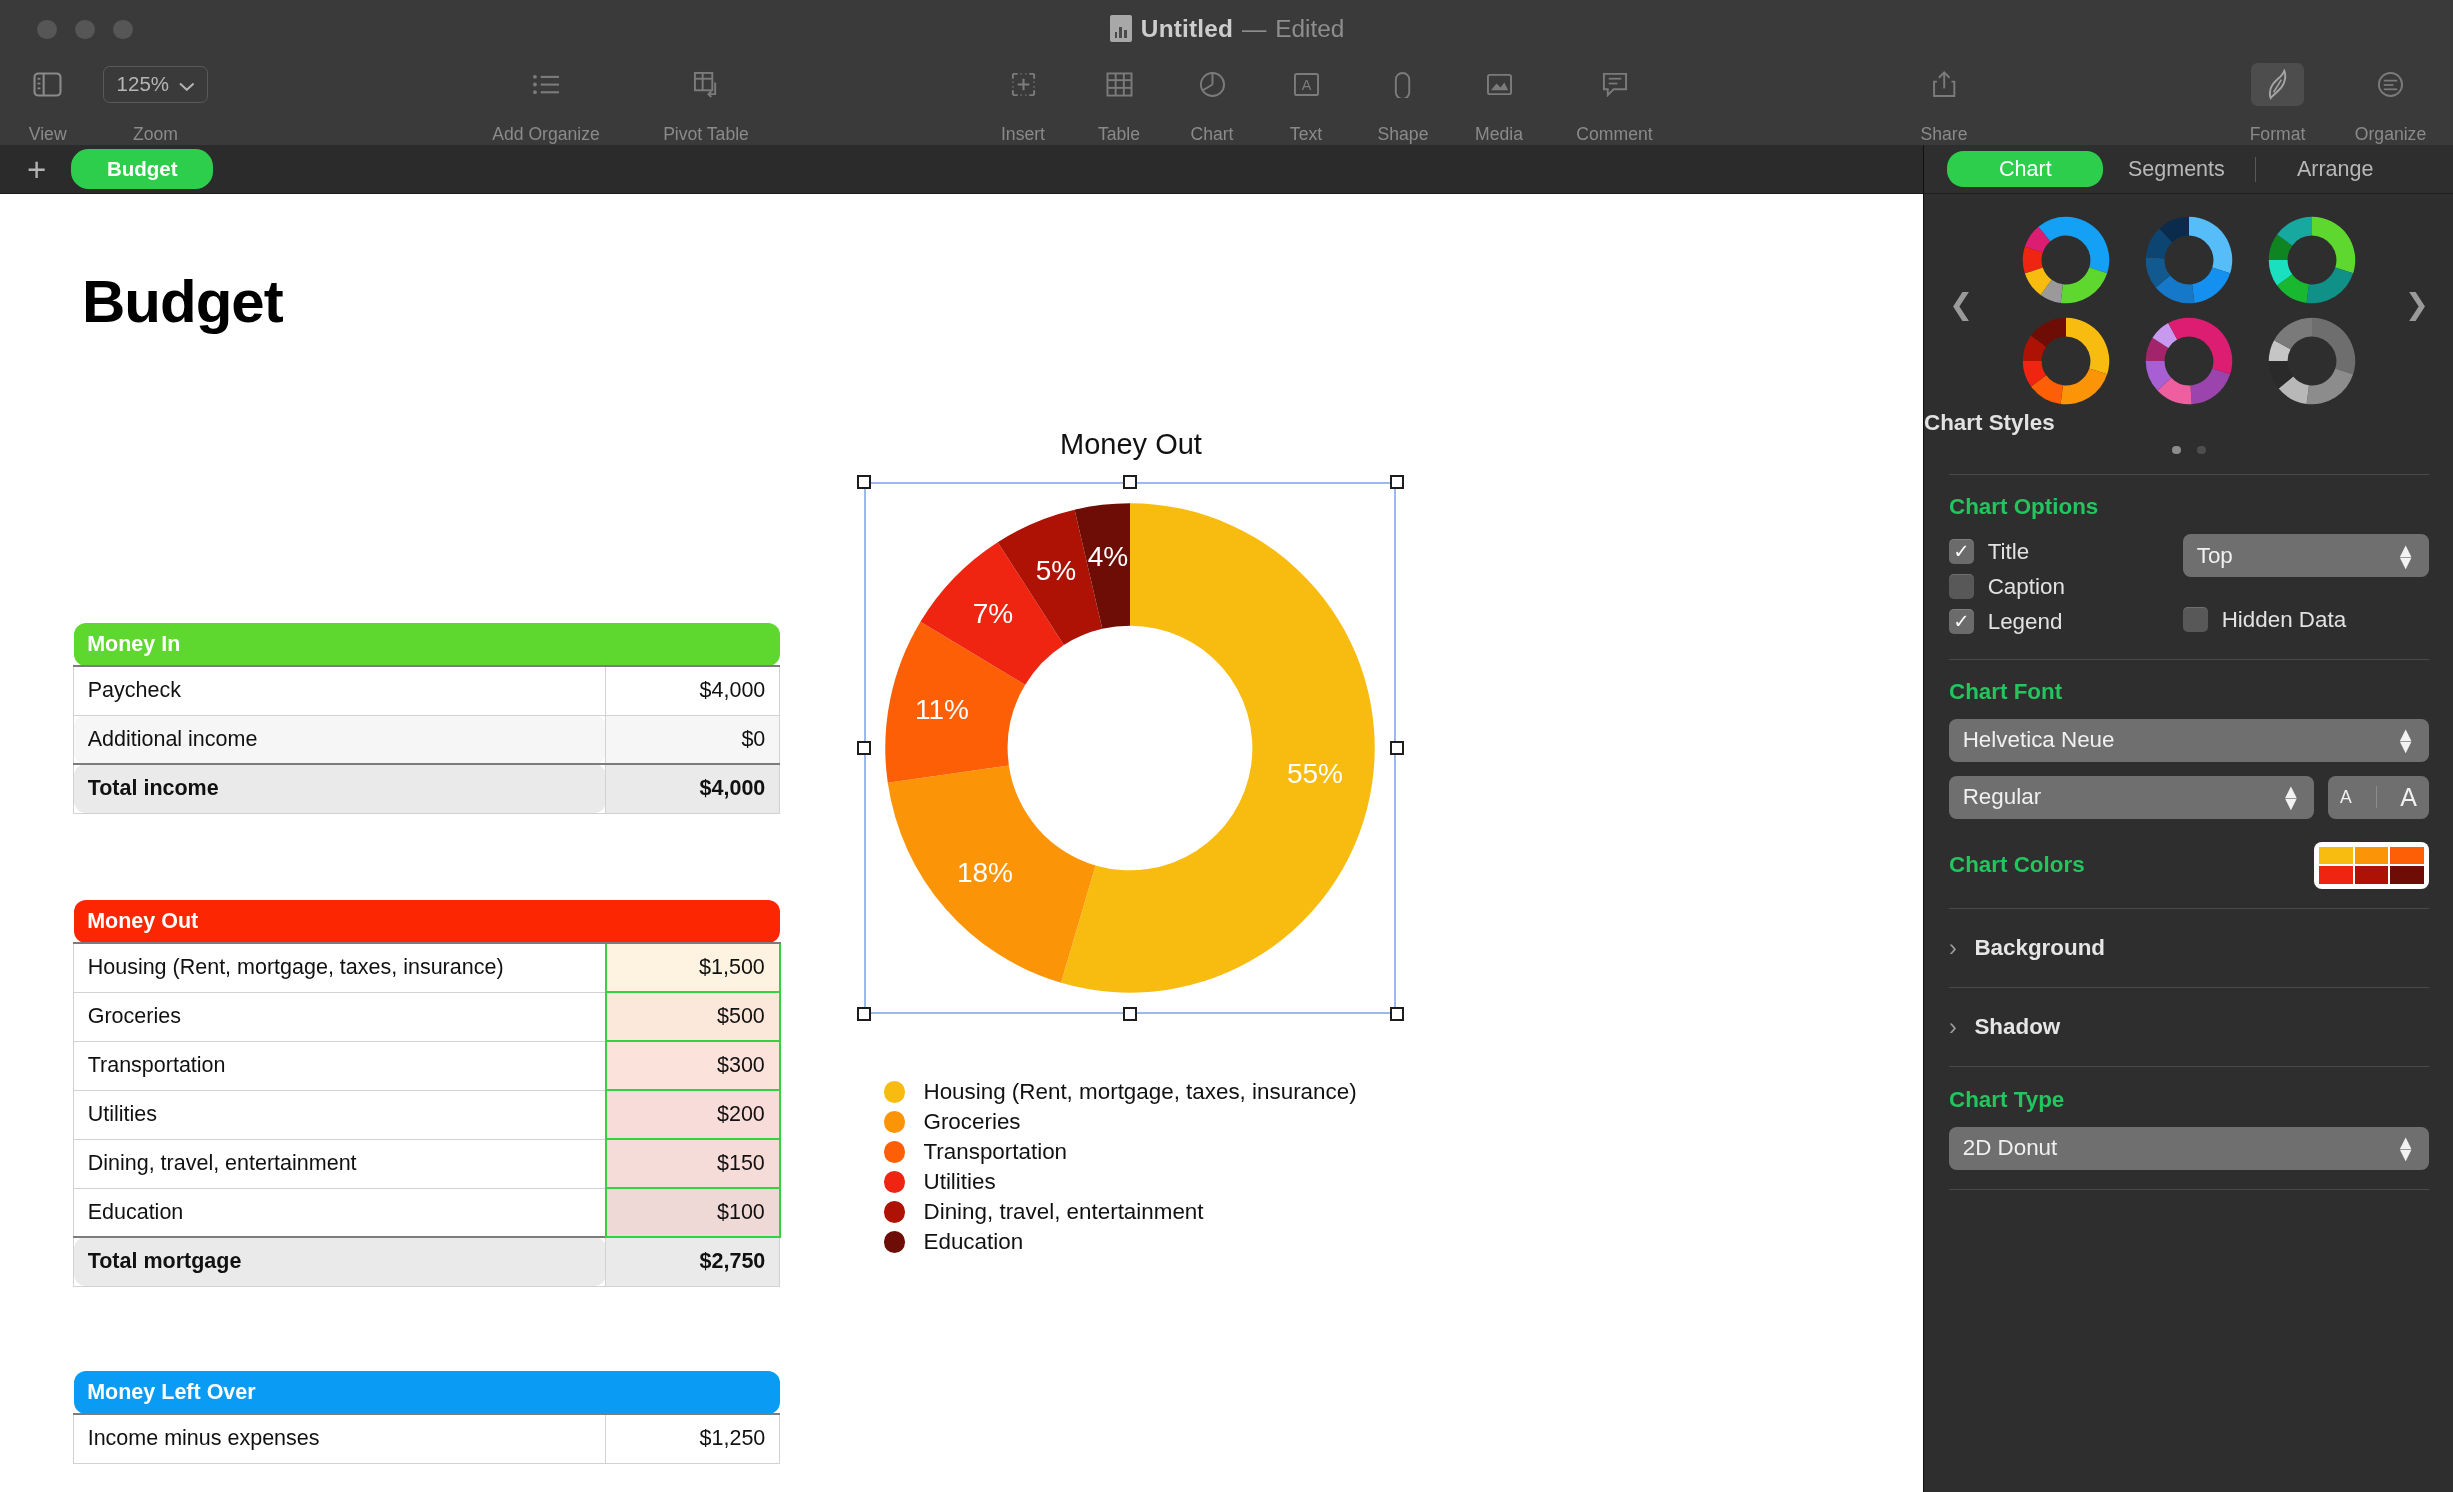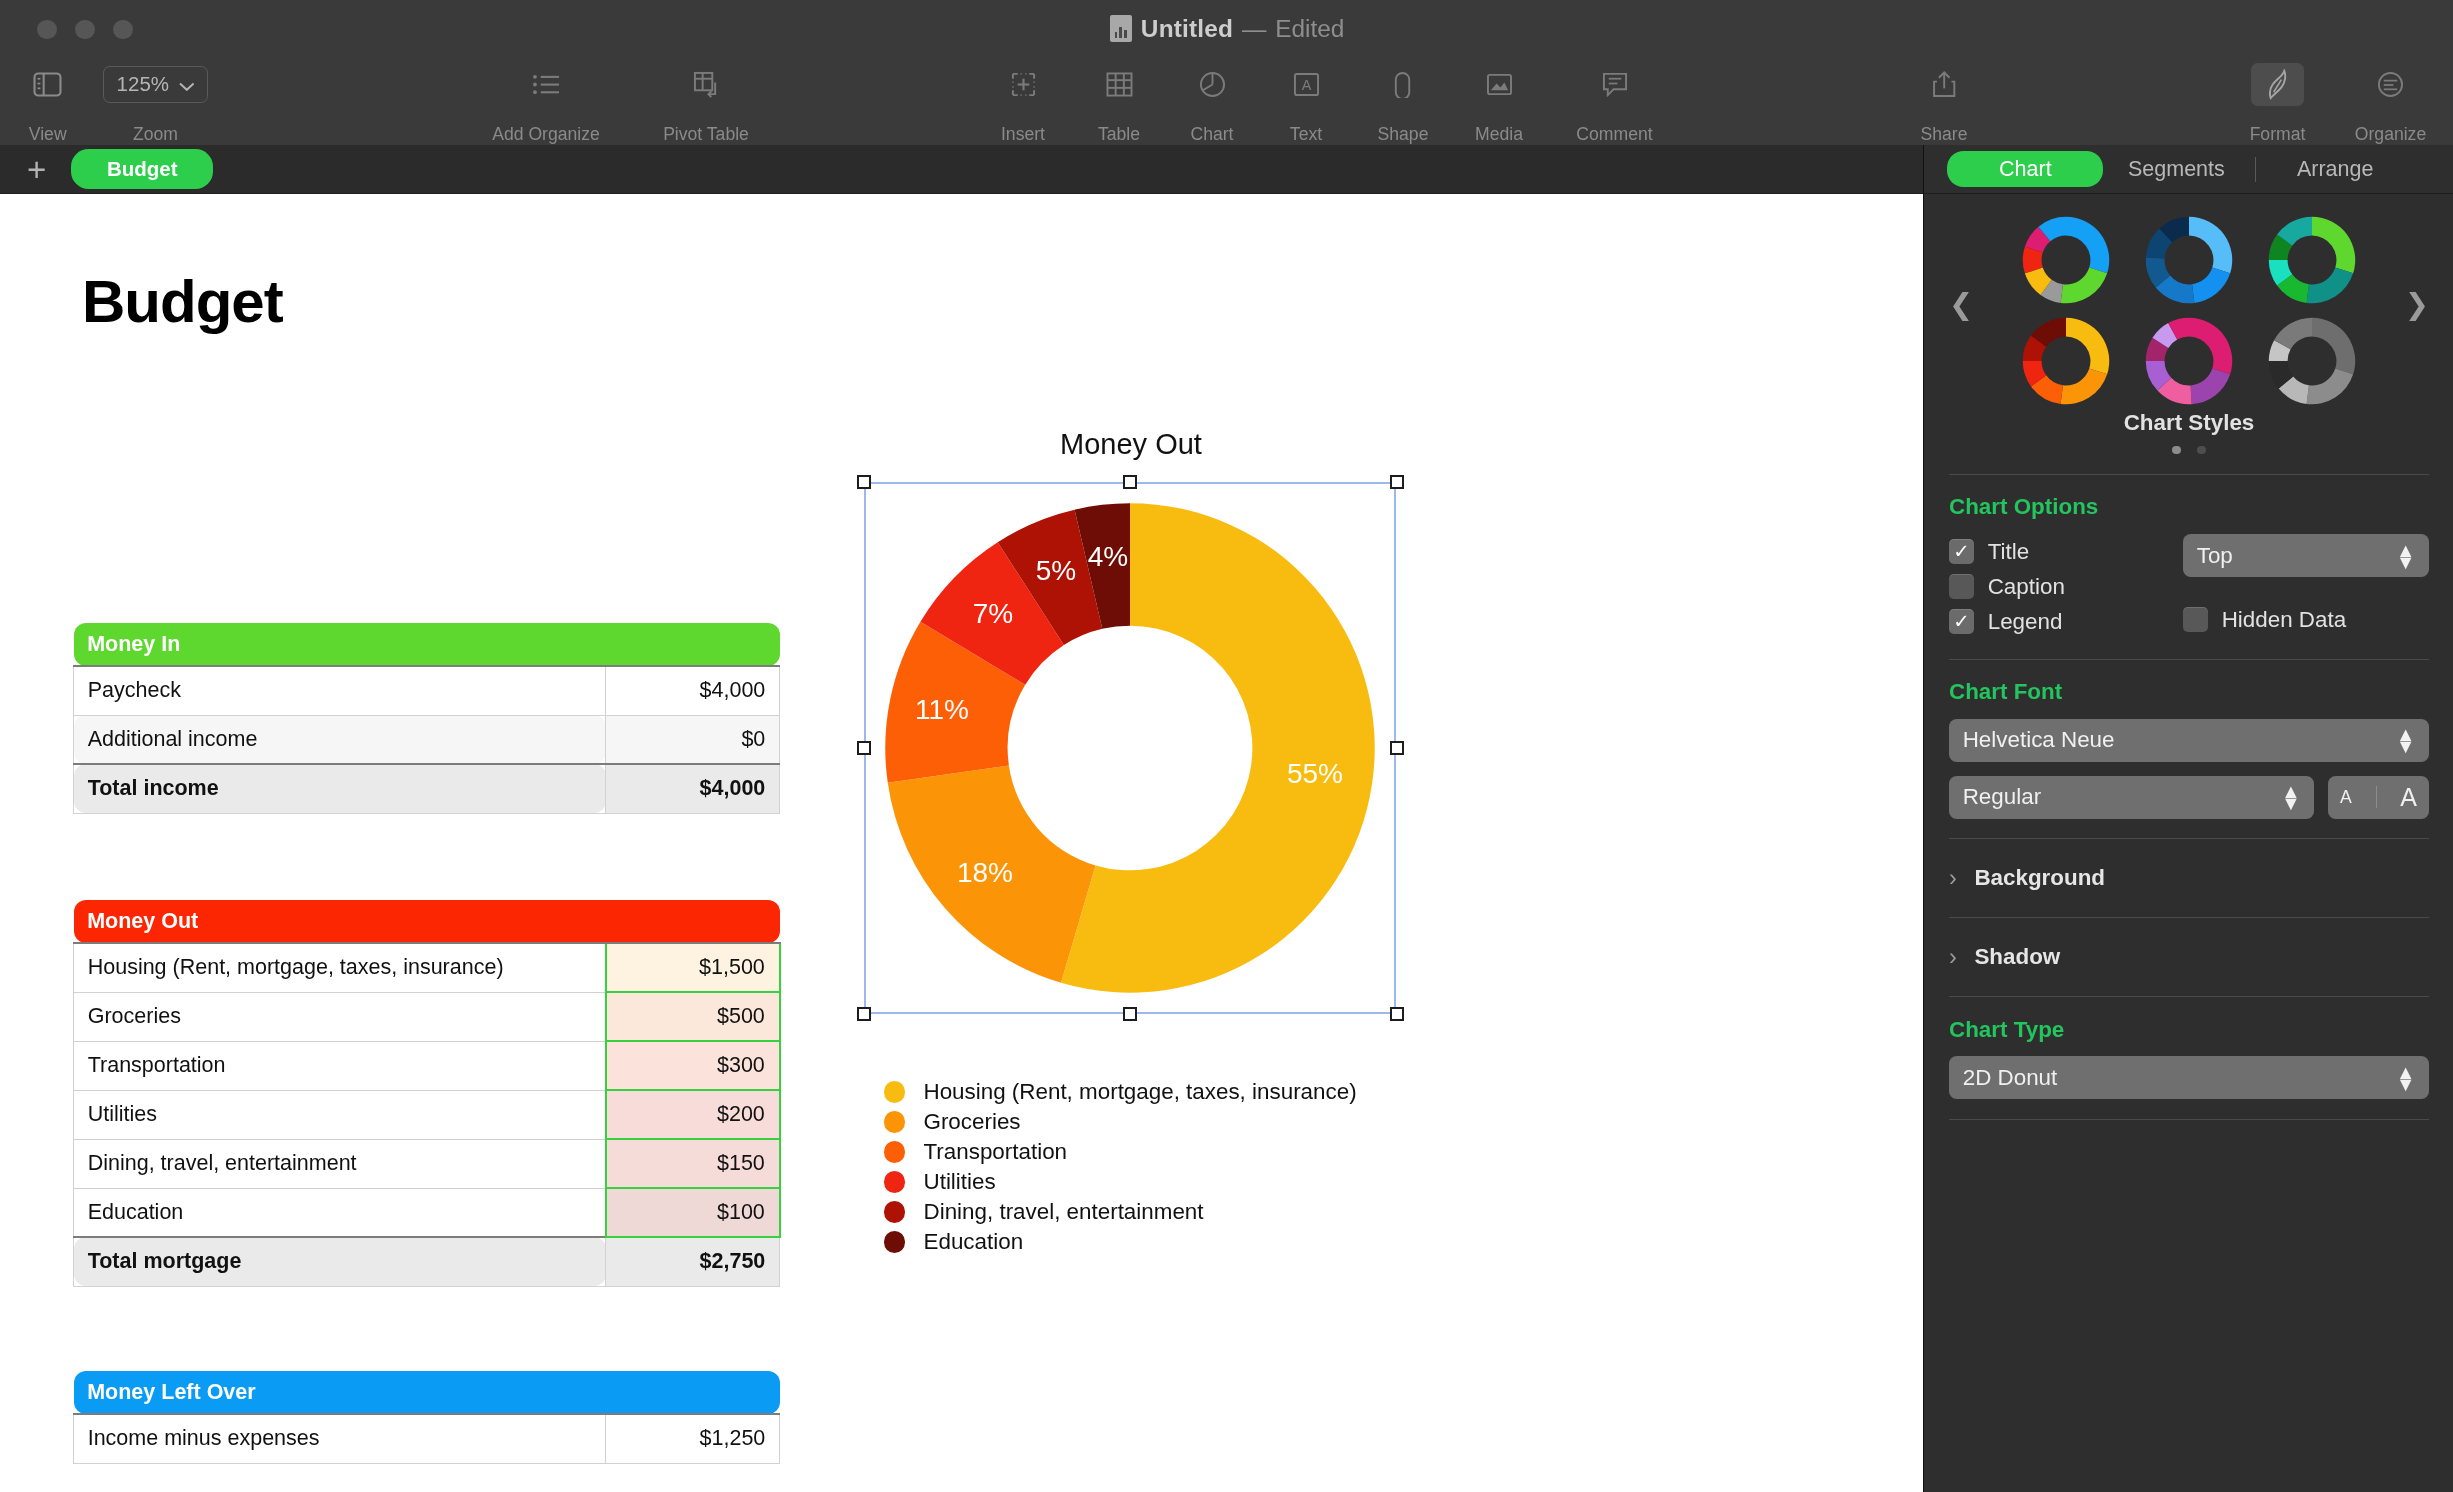--- a/index.html
+++ b/index.html
@@ -126,21 +126,21 @@
   .styles-area { position: relative; height: 210px; padding-top: 17.6px; }
   .styles-grid {
     display: grid; grid-template-columns: repeat(3, 1fr); gap: 5.9px 19.5px;
     margin: 0 90px;
   }
   .style-cell { display:flex; align-items:center; justify-content:center; height:96px; }
   .arrow-l, .arrow-r {
     position: absolute; top: 93px; color: #9a9a9a; font-size: 29px; font-weight: 300;
   }
   .arrow-l { left: 25px; } .arrow-r { right: 25px; }
-  .styles-cap { text-align:center; color:#e2e2e2; font-size:22.4px; font-weight:bold; margin-top:5.9px;}
+  .styles-cap { color:#e2e2e2; font-size:22.4px; font-weight:bold; margin-top:5.9px;}
   .dots { display:flex; justify-content:center; gap:15.6px; margin-top:9.8px; }
   .dot { width:8.8px; height:8.8px; border-radius:50%; background:#4e4e4e; }
   .dot.on { background:#8c8c8c; }
 
   .sec { padding: 0 25px; }
   .sec-h { color:#22c55e; font-size:22.4px; font-weight:bold; margin-bottom: 13.7px; }
   .divider { height:1px; background:#4a4a4a; margin: 19.5px 25px; }
 
   .chk-row { display:flex; align-items:center; height:35px; }
   .chk {
@@ -638,20 +638,31 @@
             </span>
         </div>
         <div class="aa-box">
           <span style="font-size:17.6px">A</span>
           <span style="width:1px;height:21.5px;background:#8c8c8c"></span>
           <span style="font-size:25px">A</span>
         </div>
       </div>
     </div>
 
+    <div class="sec" style="margin-top:23.4px; display:flex; align-items:center; justify-content:space-between;">
+      <div class="sec-h" style="margin:0">Chart Colors</div>
+      <div class="swatch" id="swatch">
+          <div style="background: rgb(248, 188, 16);"></div>
+          <div style="background: rgb(252, 148, 7);"></div>
+          <div style="background: rgb(252, 95, 6);"></div>
+          <div style="background: rgb(240, 37, 17);"></div>
+          <div style="background: rgb(173, 18, 4);"></div>
+          <div style="background: rgb(109, 13, 5);"></div>
+        </div>
+    </div>
 
     <div class="divider"></div>
 
     <div class="sec">
       <div class="discl-row">
         <span class="discl">›</span>
         <span class="discl-lab">Background</span>
       </div>
     </div>
 

